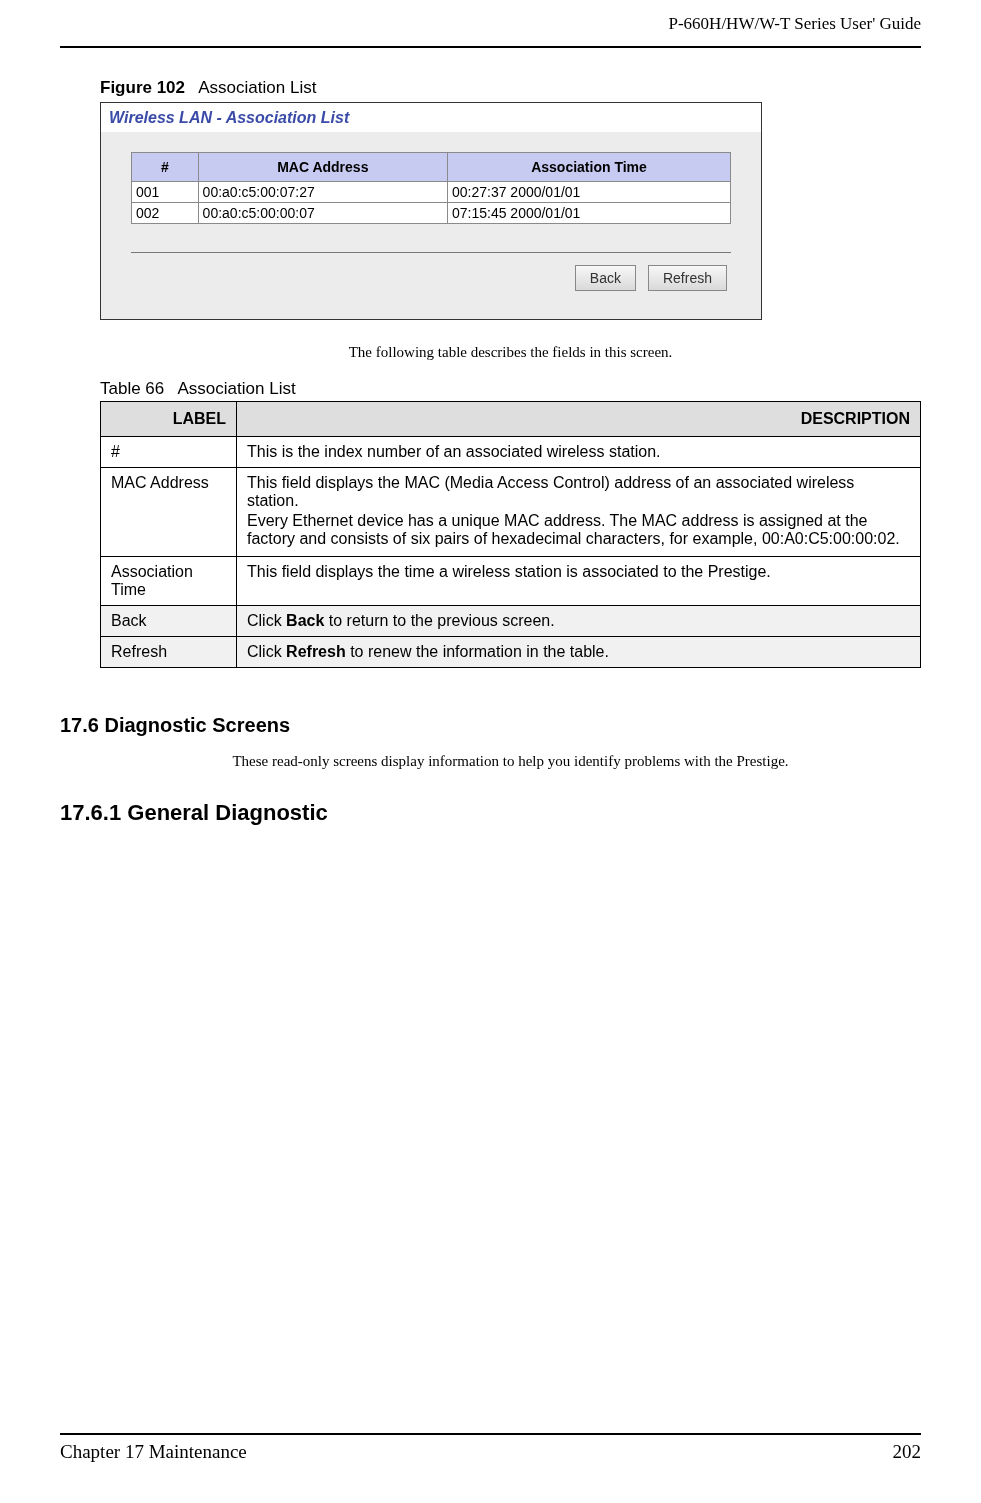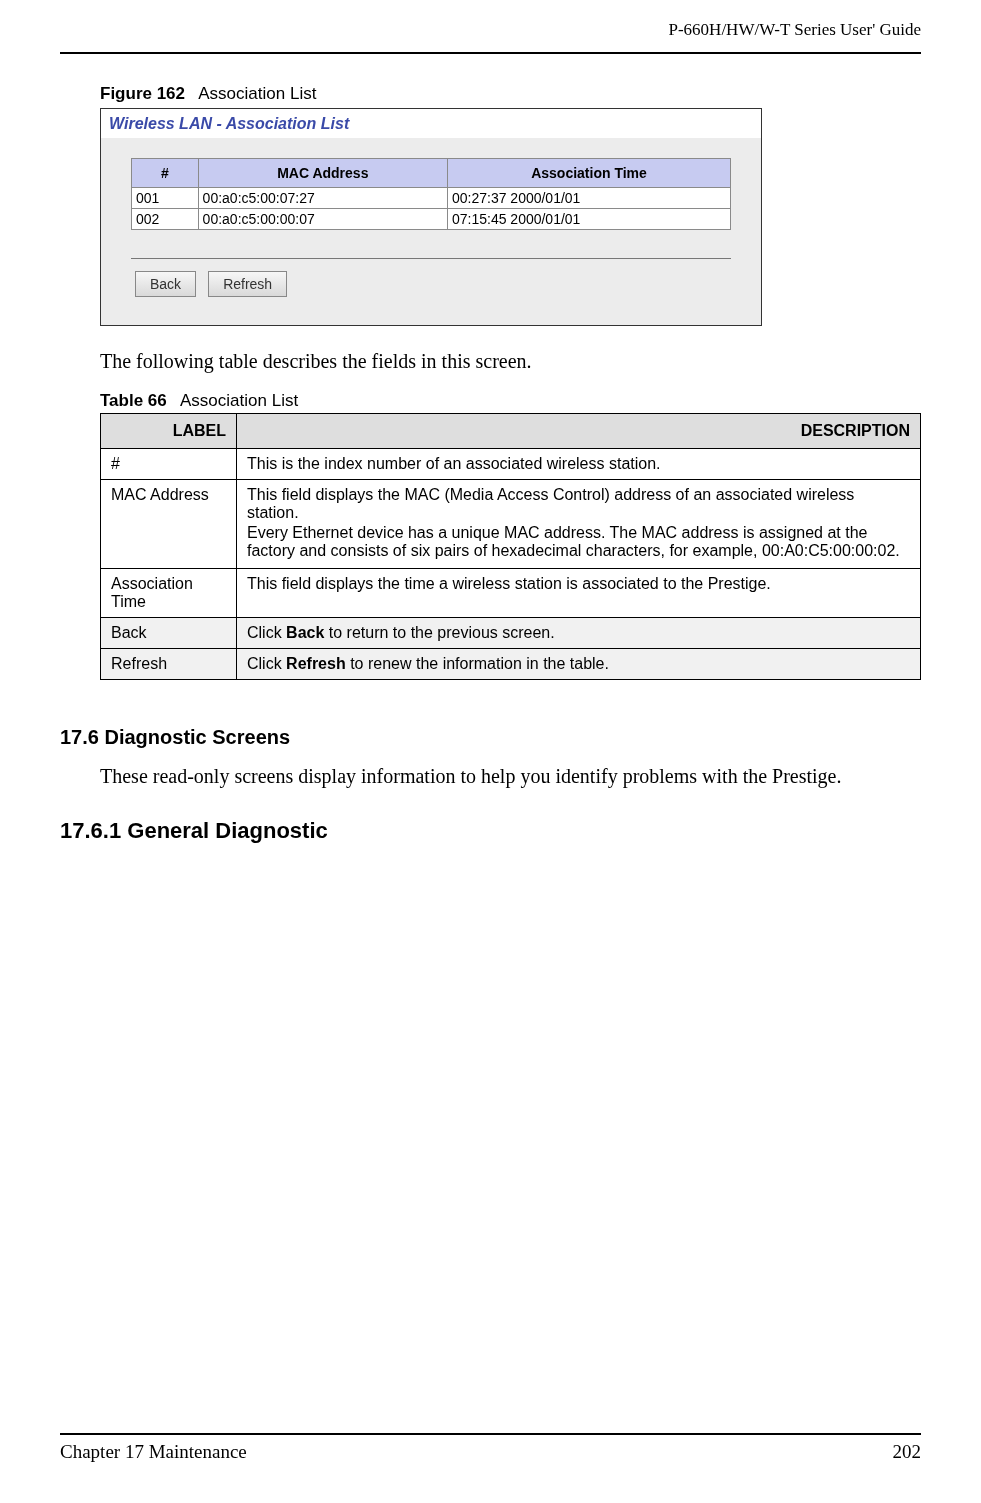--- a/index.html
+++ b/index.html
@@ -4,21 +4,21 @@
 <style>
   body {
     margin: 0;
     padding: 0;
     font-family: "Times New Roman", Times, serif;
     background: #fff;
     color: #000;
     width: 981px;
   }
   .page {
-    padding: 20px 60px 30px 60px;
+    padding: 14px 60px 30px 60px;
     box-sizing: border-box;
     min-height: 1503px;
     position: relative;
   }
   .top-rule {
     border-top: 2px solid #000;
     margin-top: 12px;
   }
   .header-title {
     text-align: right;
@@ -72,43 +72,44 @@
   .ss-table td {
     border: 1px solid #8a8a8a;
     padding: 2px 4px;
     text-align: left;
   }
   .ss-divider {
     border-top: 1px solid #777;
     margin: 28px 0 12px 0;
   }
   .ss-buttons {
-    text-align: left;
+    text-align: right;
   }
   .ss-btn {
     display: inline-block;
     font-family: Arial, Helvetica, sans-serif;
     font-size: 14px;
     padding: 4px 14px;
     margin: 0 4px;
     background: linear-gradient(#f7f7f7,#d9d9d9);
     border: 1px solid #888;
     color: #333;
   }
   .body-text {
-    font-size: 20px;
+    font-size: 15px;
     margin: 24px 0 12px 0;
+    text-align: center;
   }
   .table-caption {
     font-family: Arial, Helvetica, sans-serif;
     font-size: 17px;
     margin-top: 18px;
     margin-bottom: 2px;
   }
-  .table-caption .tabnum { font-weight: bold; }
+  .table-caption .tabnum { font-weight: normal; }
   .desc-table {
     width: 100%;
     border-collapse: collapse;
     font-family: Arial, Helvetica, sans-serif;
     font-size: 16px;
   }
   .desc-table th {
     background: #dedede;
     text-align: right;
     padding: 8px 10px;
@@ -154,21 +155,21 @@
 </style>
 </head>
 <body>
 
 <div class="page">
   <div class="header-title">P-660H/HW/W-T Series User' Guide</div>
   <div class="top-rule"></div>
 
   <div class="content-indent">
     <div class="figure-caption">
-      <span class="fignum">Figure 162</span>&nbsp;&nbsp;
+      <span class="fignum">Figure 102</span>&nbsp;&nbsp;
       <span>Association List</span>
     </div>
 
     <div class="screenshot-box">
       <div class="ss-title">Wireless LAN - Association List</div>
       <div class="ss-body">
         <table class="ss-table">
           <thead>
             <tr>
               <th>#</th>

